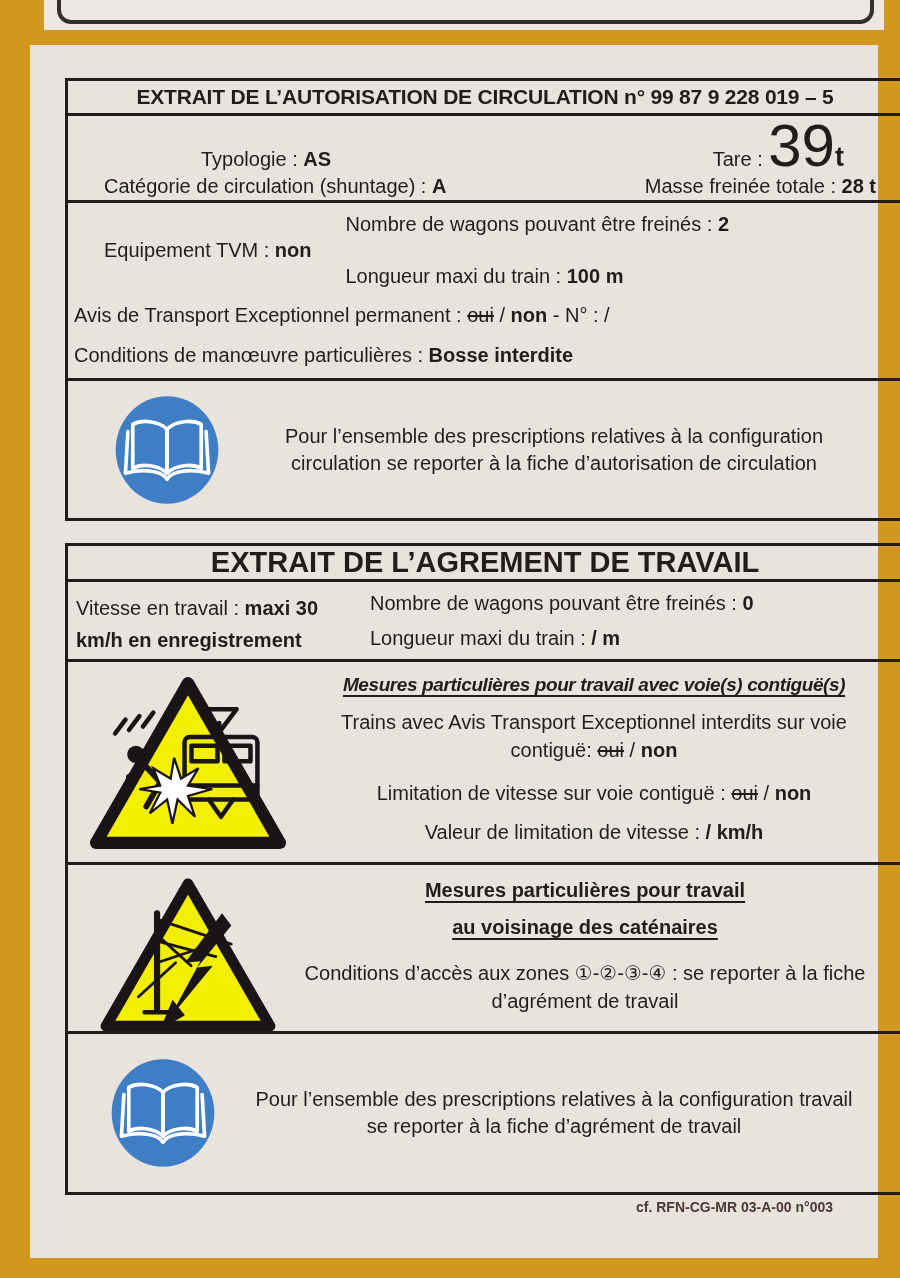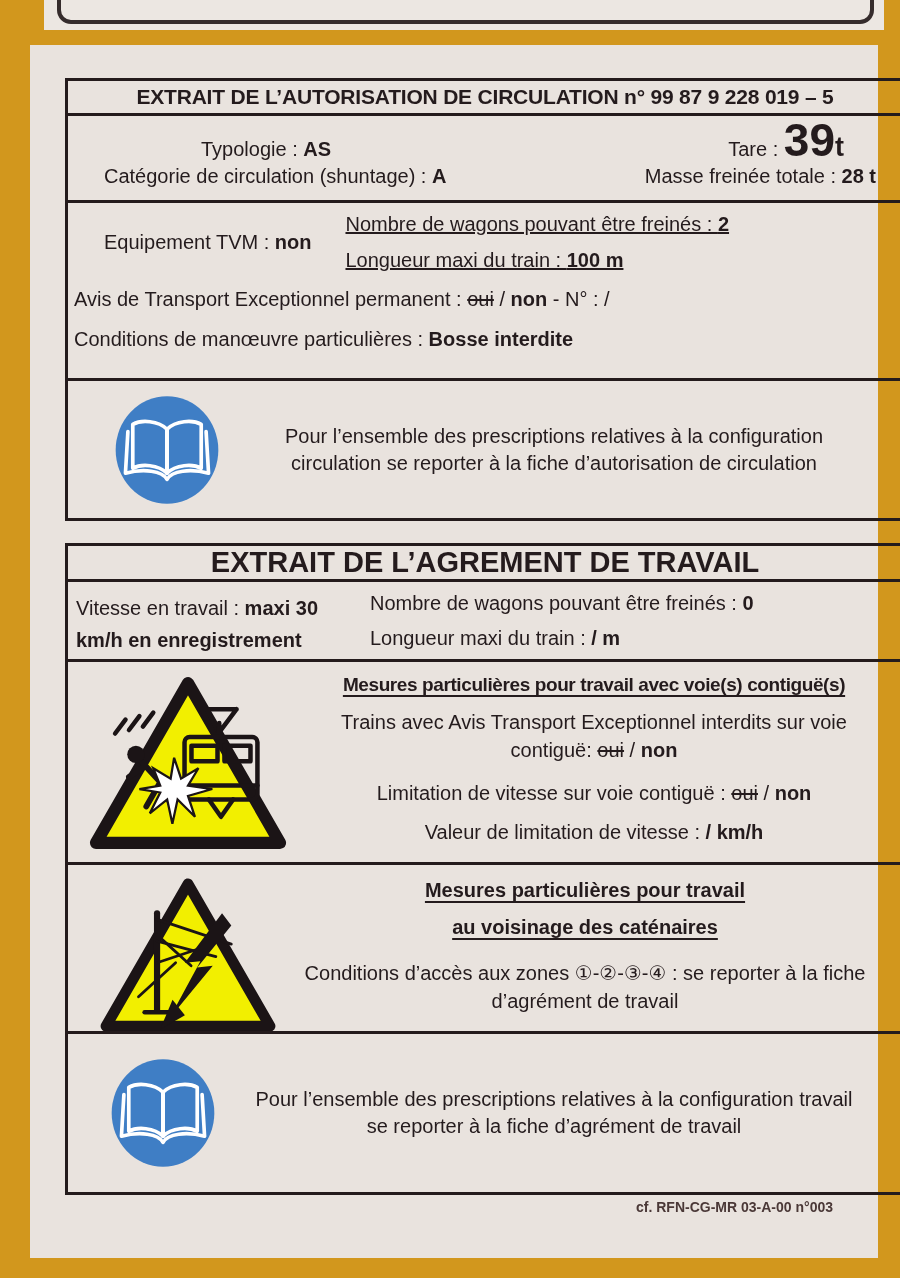--- a/index.html
+++ b/index.html
@@ -17,45 +17,45 @@
   .r{border-bottom:3px solid #241b1c;box-sizing:border-box;overflow:hidden;}
   .r:last-child{border-bottom:none;}
   .row-title{height:35px;display:flex;align-items:center;justify-content:center;
              font-weight:700;font-size:21px;letter-spacing:-0.2px;}
   .row-title2{height:36px;display:flex;align-items:center;justify-content:center;
               font-weight:700;font-size:29px;}
   .txt{font-size:20px;}
   .b{font-weight:700;}
   .st{text-decoration:line-through;text-align:center;}
   .u{text-decoration:underline;text-decoration-thickness:2px;text-underline-offset:4px;}
-  .xl{font-size:46px;line-height:0.8;font-weight:700;}
+  .xl{font-size:60px;line-height:0.8;font-weight:400;}
   .lg{font-size:27px;font-weight:700;}
   
   .c-rowA{height:87px;padding-top:6px;}
   .c-rowA .lineA1{display:flex;justify-content:space-between;align-items:baseline;padding:0 58px 0 133px;gap:36px;}
   .c-rowA .lineA2{display:flex;justify-content:space-between;align-items:baseline;padding:0 26px 0 36px;margin-top:2px;gap:28px;}
   .c-rowB{height:178px;padding-top:10px;}
   .c-sub1{display:flex;}
   .c-tvm{margin-left:36px;align-self:center;}
-  .c-nblock{margin-left:34px;text-decoration:underline;}
-  .c-nblock .l2{margin-top:13px;}
+  .c-nblock{margin-left:34px;}
+  .c-nblock .l2{margin-top:29px;}
   .c-avis{margin:16px 0 0 6px;}
   .c-cond{margin:17px 0 0 6px;}
   .c-rowC{height:137px;display:flex;align-items:center;}
   .icon-book{width:110px;height:110px;margin-left:44px;flex:none;}
   .c-note{flex:1;text-align:center;padding:0 46px 0 30px;line-height:1.35;}
   
   .t-rowA{height:80px;display:flex;padding-top:10px;}
   .t-vit{width:270px;padding-left:8px;line-height:1.6;}
   .t-right{flex:1;padding-left:24px;}
   .t-right .l2{margin-top:12px;}
   .t-rowB{height:203px;display:flex;}
   .icon-tri1{width:212px;height:184px;margin:9px 0 0 14px;flex:none;}
   .mb-content{flex:1;text-align:center;padding:12px 12px 0 4px;}
-  .mb-title{font-size:19px;letter-spacing:-0.4px;white-space:nowrap;}
+  .mb-title{font-size:19px;letter-spacing:-0.4px;white-space:nowrap;font-style:italic;}
   .mb-l1{margin-top:12px;line-height:1.4;padding:0 10px;}
   .mb-l2{margin-top:18px;}
   .mb-l3{margin-top:16px;}
   .t-rowC{height:169px;display:flex;}
   .icon-tri2{width:200px;height:164px;margin:8px 0 0 20px;flex:none;}
   .mc-content{flex:1;text-align:center;padding:14px 20px 0 0;}
   .mc-t2{margin-top:14px;}
   .mc-l1{margin-top:20px;line-height:1.4;padding:0 6px;}
   .t-rowD{height:158px;display:flex;align-items:center;}
   .t-rowD .icon-book{margin-left:40px;}

